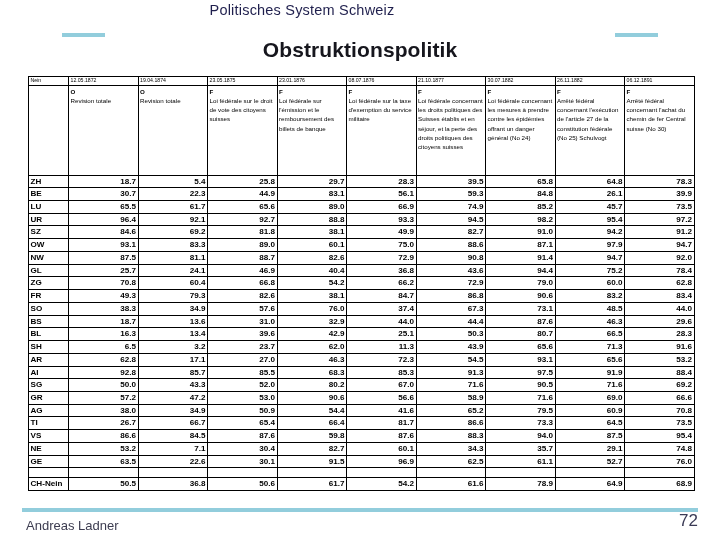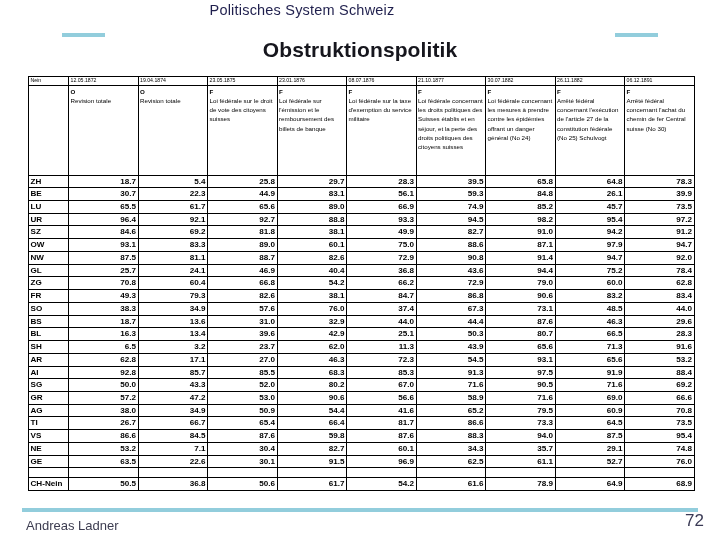--- a/index.html
+++ b/index.html
@@ -100,21 +100,21 @@
 
   
   .foot-rule{
     position:absolute;left:22px;top:508px;width:676px;height:4px;background:#92cddc;
   }
   .author{
     position:absolute;left:26px;top:518px;
     font-size:13px;color:#3c3c50;
   }
   .pageno{
-    position:absolute;right:16px;top:511px;
+    position:absolute;right:22px;top:511px;
     font-size:17px;color:#3a3a55;
   }
 </style>
 </head>
 <body>
 
 <div class="slide">
 
   <div class="slide-title">Politisches System Schweiz</div>
   <div class="rule-left"></div>

